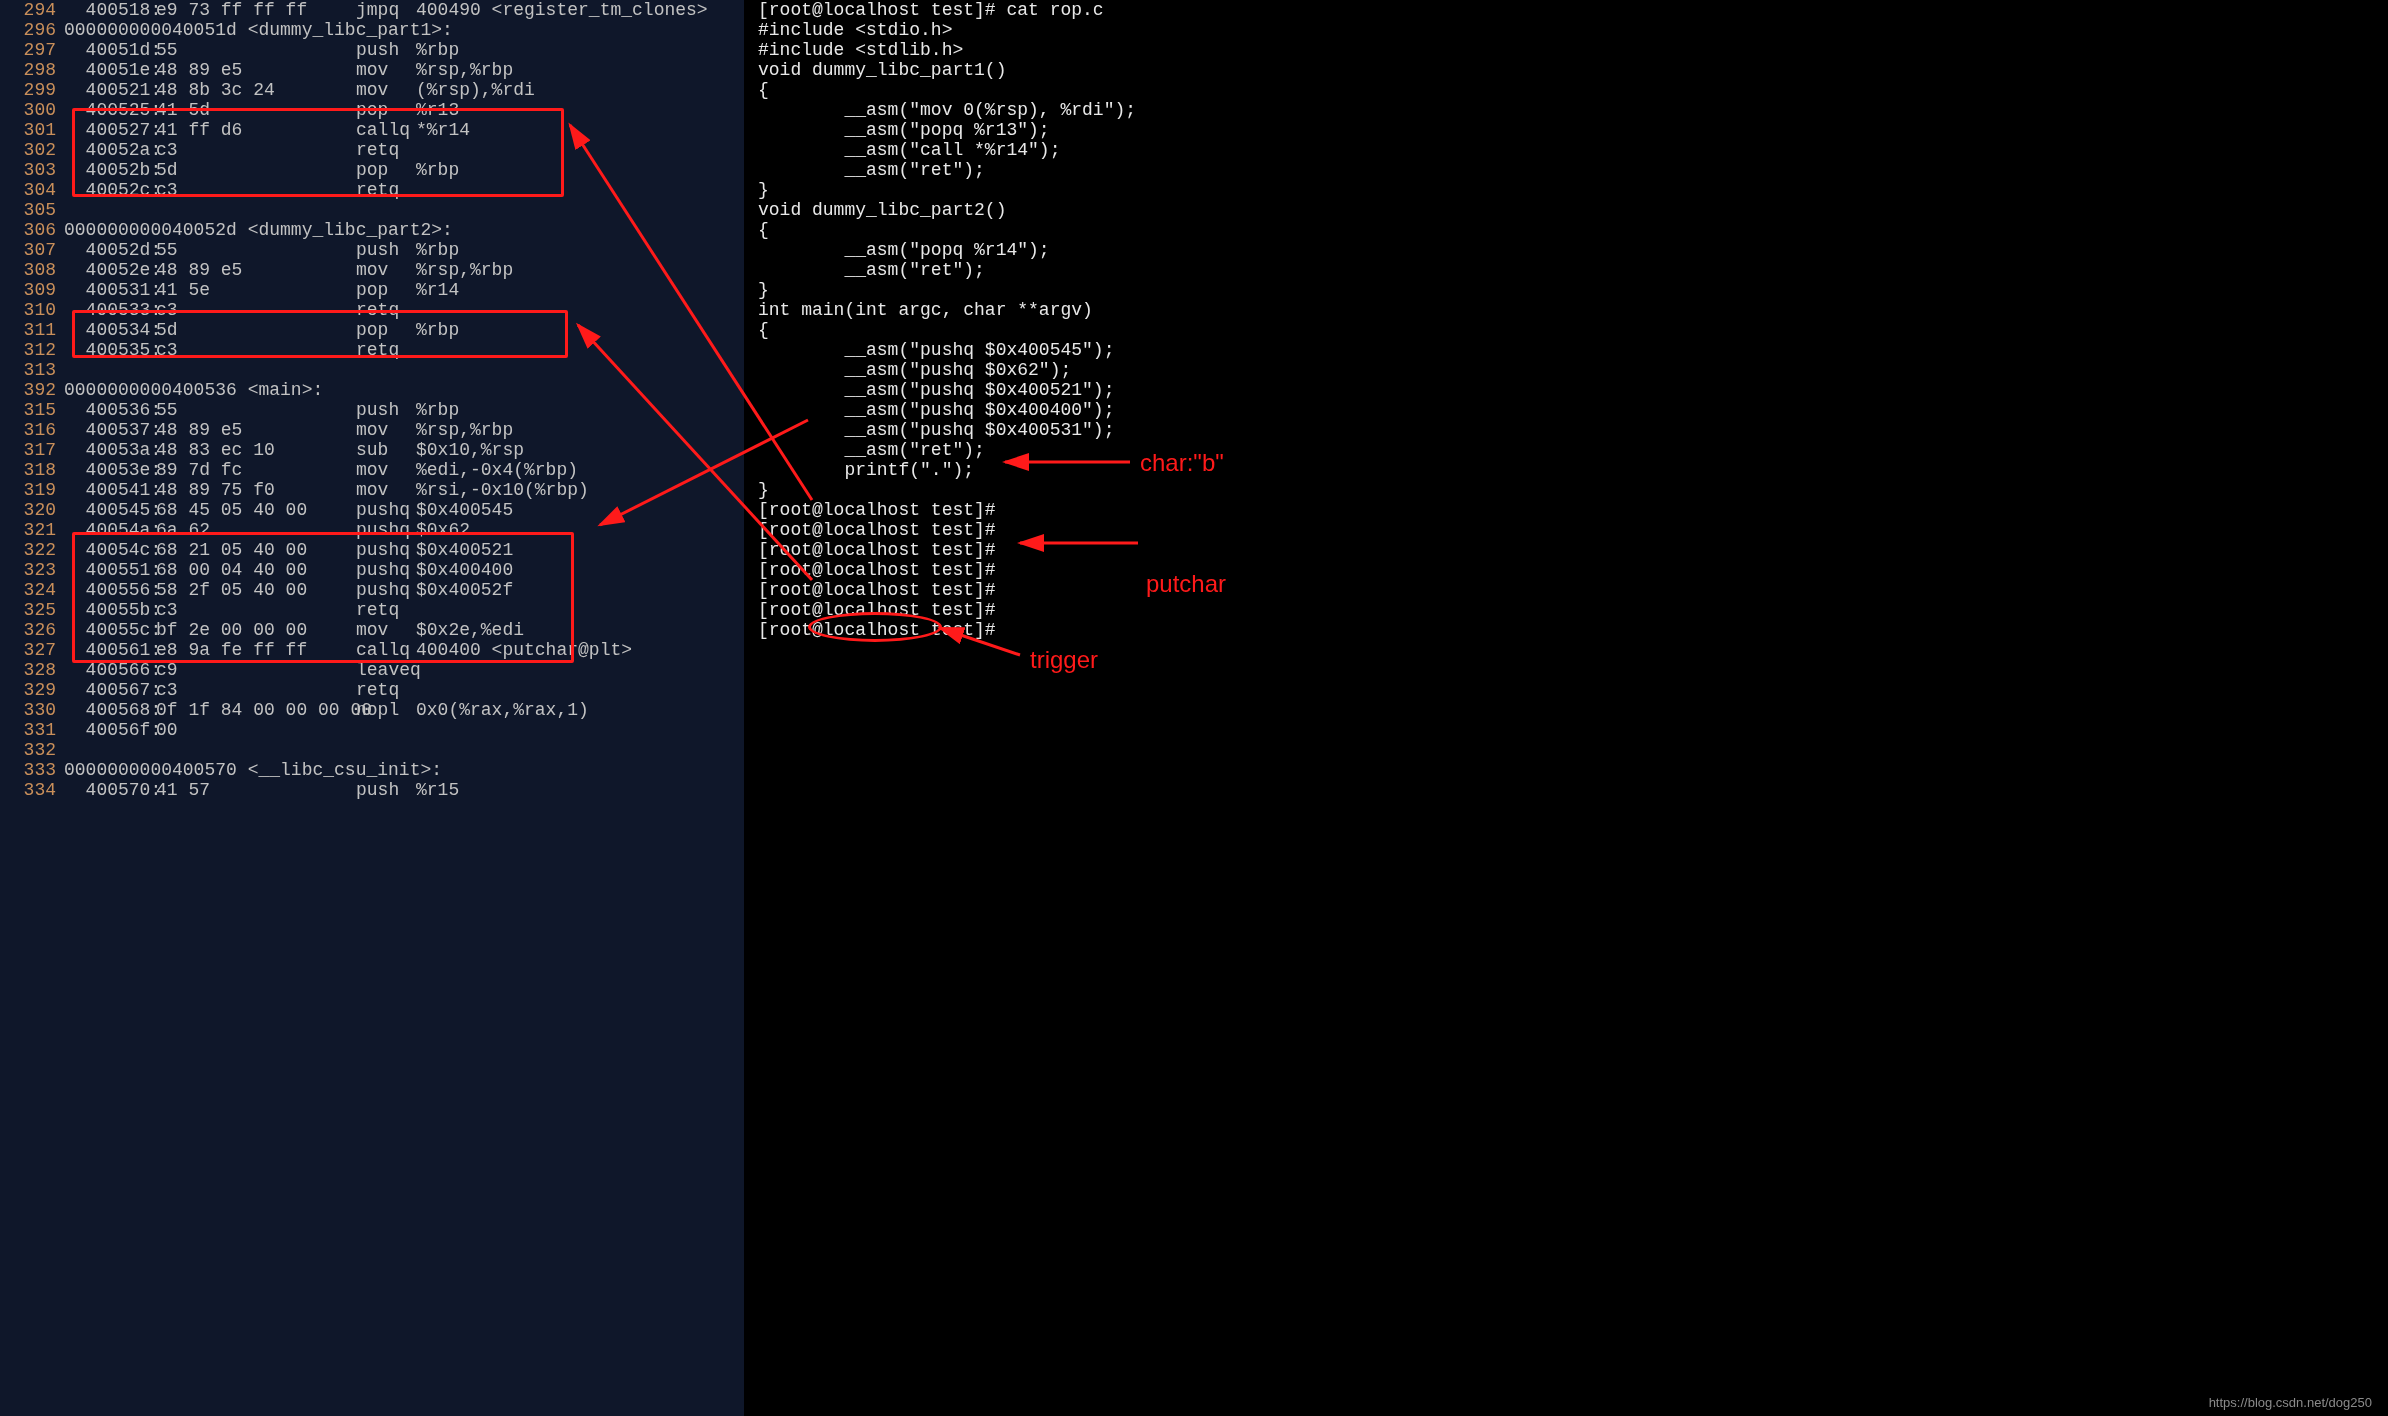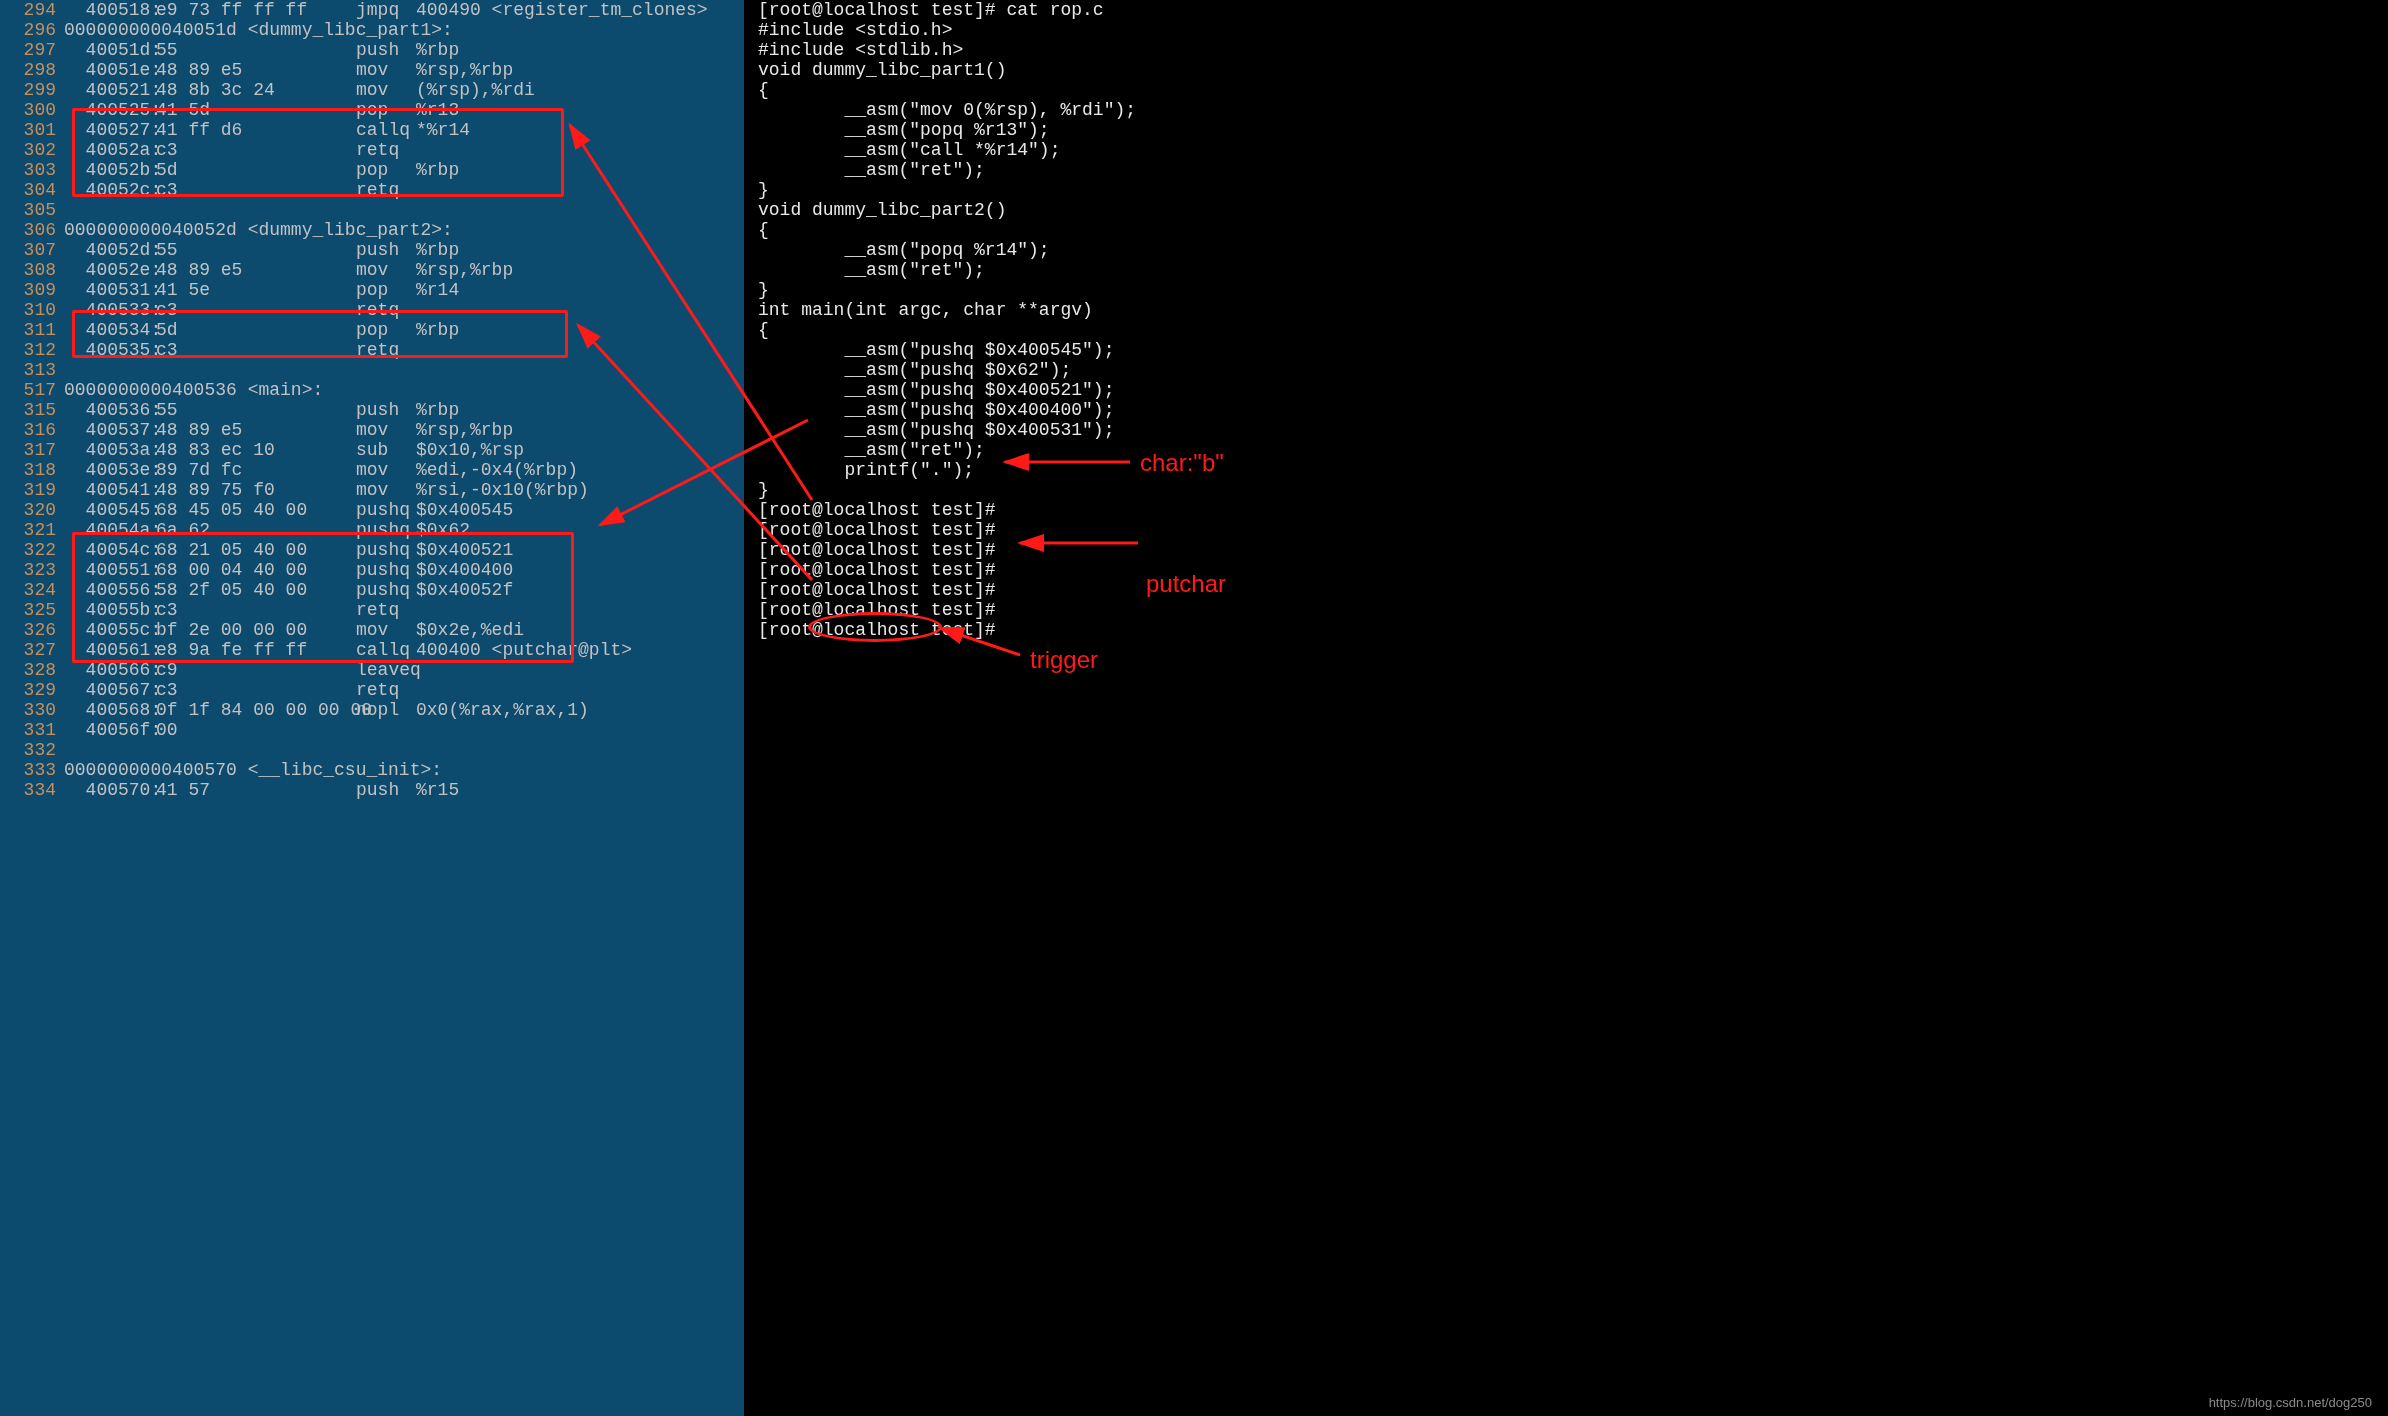--- a/index.html
+++ b/index.html
@@ -11,21 +11,21 @@
   height: 1416px;
   overflow: hidden;
 }
 .container {
   display: flex;
   width: 2388px;
   height: 1416px;
 }
 .left-panel {
   width: 744px;
-  background: #0c4a6e;
+  background: #0f172a;
   position: relative;
   overflow: hidden;
 }
 .right-panel {
   flex: 1;
   background: #000;
   color: #fff;
   position: relative;
   padding-left: 14px;
 }
@@ -105,21 +105,21 @@
       <div class="line"><span class="ln">304</span><span class="segA">  40052c:</span><span class="segB">c3</span><span class="segC">retq</span><span class="segD"></span></div>
       <div class="line"><span class="ln">305</span><span class="segA">  </span><span class="segB"></span><span class="segC"></span><span class="segD"></span></div>
       <div class="line"><span class="ln">306</span><span style="color: rgb(194, 194, 194);">000000000040052d &lt;dummy_libc_part2&gt;:</span></div>
       <div class="line"><span class="ln">307</span><span class="segA">  40052d:</span><span class="segB">55</span><span class="segC">push</span><span class="segD">%rbp</span></div>
       <div class="line"><span class="ln">308</span><span class="segA">  40052e:</span><span class="segB">48 89 e5</span><span class="segC">mov</span><span class="segD">%rsp,%rbp</span></div>
       <div class="line"><span class="ln">309</span><span class="segA">  400531:</span><span class="segB">41 5e</span><span class="segC">pop</span><span class="segD">%r14</span></div>
       <div class="line"><span class="ln">310</span><span class="segA">  400533:</span><span class="segB">c3</span><span class="segC">retq</span><span class="segD"></span></div>
       <div class="line"><span class="ln">311</span><span class="segA">  400534:</span><span class="segB">5d</span><span class="segC">pop</span><span class="segD">%rbp</span></div>
       <div class="line"><span class="ln">312</span><span class="segA">  400535:</span><span class="segB">c3</span><span class="segC">retq</span><span class="segD"></span></div>
       <div class="line"><span class="ln">313</span><span class="segA">  </span><span class="segB"></span><span class="segC"></span><span class="segD"></span></div>
-      <div class="line"><span class="ln">517</span><span style="color: rgb(194, 194, 194);">0000000000400536 &lt;main&gt;:</span></div>
+      <div class="line"><span class="ln">392</span><span style="color: rgb(194, 194, 194);">0000000000400536 &lt;main&gt;:</span></div>
       <div class="line"><span class="ln">315</span><span class="segA">  400536:</span><span class="segB">55</span><span class="segC">push</span><span class="segD">%rbp</span></div>
       <div class="line"><span class="ln">316</span><span class="segA">  400537:</span><span class="segB">48 89 e5</span><span class="segC">mov</span><span class="segD">%rsp,%rbp</span></div>
       <div class="line"><span class="ln">317</span><span class="segA">  40053a:</span><span class="segB">48 83 ec 10</span><span class="segC">sub</span><span class="segD">$0x10,%rsp</span></div>
       <div class="line"><span class="ln">318</span><span class="segA">  40053e:</span><span class="segB">89 7d fc</span><span class="segC">mov</span><span class="segD">%edi,-0x4(%rbp)</span></div>
       <div class="line"><span class="ln">319</span><span class="segA">  400541:</span><span class="segB">48 89 75 f0</span><span class="segC">mov</span><span class="segD">%rsi,-0x10(%rbp)</span></div>
       <div class="line"><span class="ln">320</span><span class="segA">  400545:</span><span class="segB">68 45 05 40 00</span><span class="segC">pushq</span><span class="segD">$0x400545</span></div>
       <div class="line"><span class="ln">321</span><span class="segA">  40054a:</span><span class="segB">6a 62</span><span class="segC">pushq</span><span class="segD">$0x62</span></div>
       <div class="line"><span class="ln">322</span><span class="segA">  40054c:</span><span class="segB">68 21 05 40 00</span><span class="segC">pushq</span><span class="segD">$0x400521</span></div>
       <div class="line"><span class="ln">323</span><span class="segA">  400551:</span><span class="segB">68 00 04 40 00</span><span class="segC">pushq</span><span class="segD">$0x400400</span></div>
       <div class="line"><span class="ln">324</span><span class="segA">  400556:</span><span class="segB">58 2f 05 40 00</span><span class="segC">pushq</span><span class="segD">$0x40052f</span></div>

